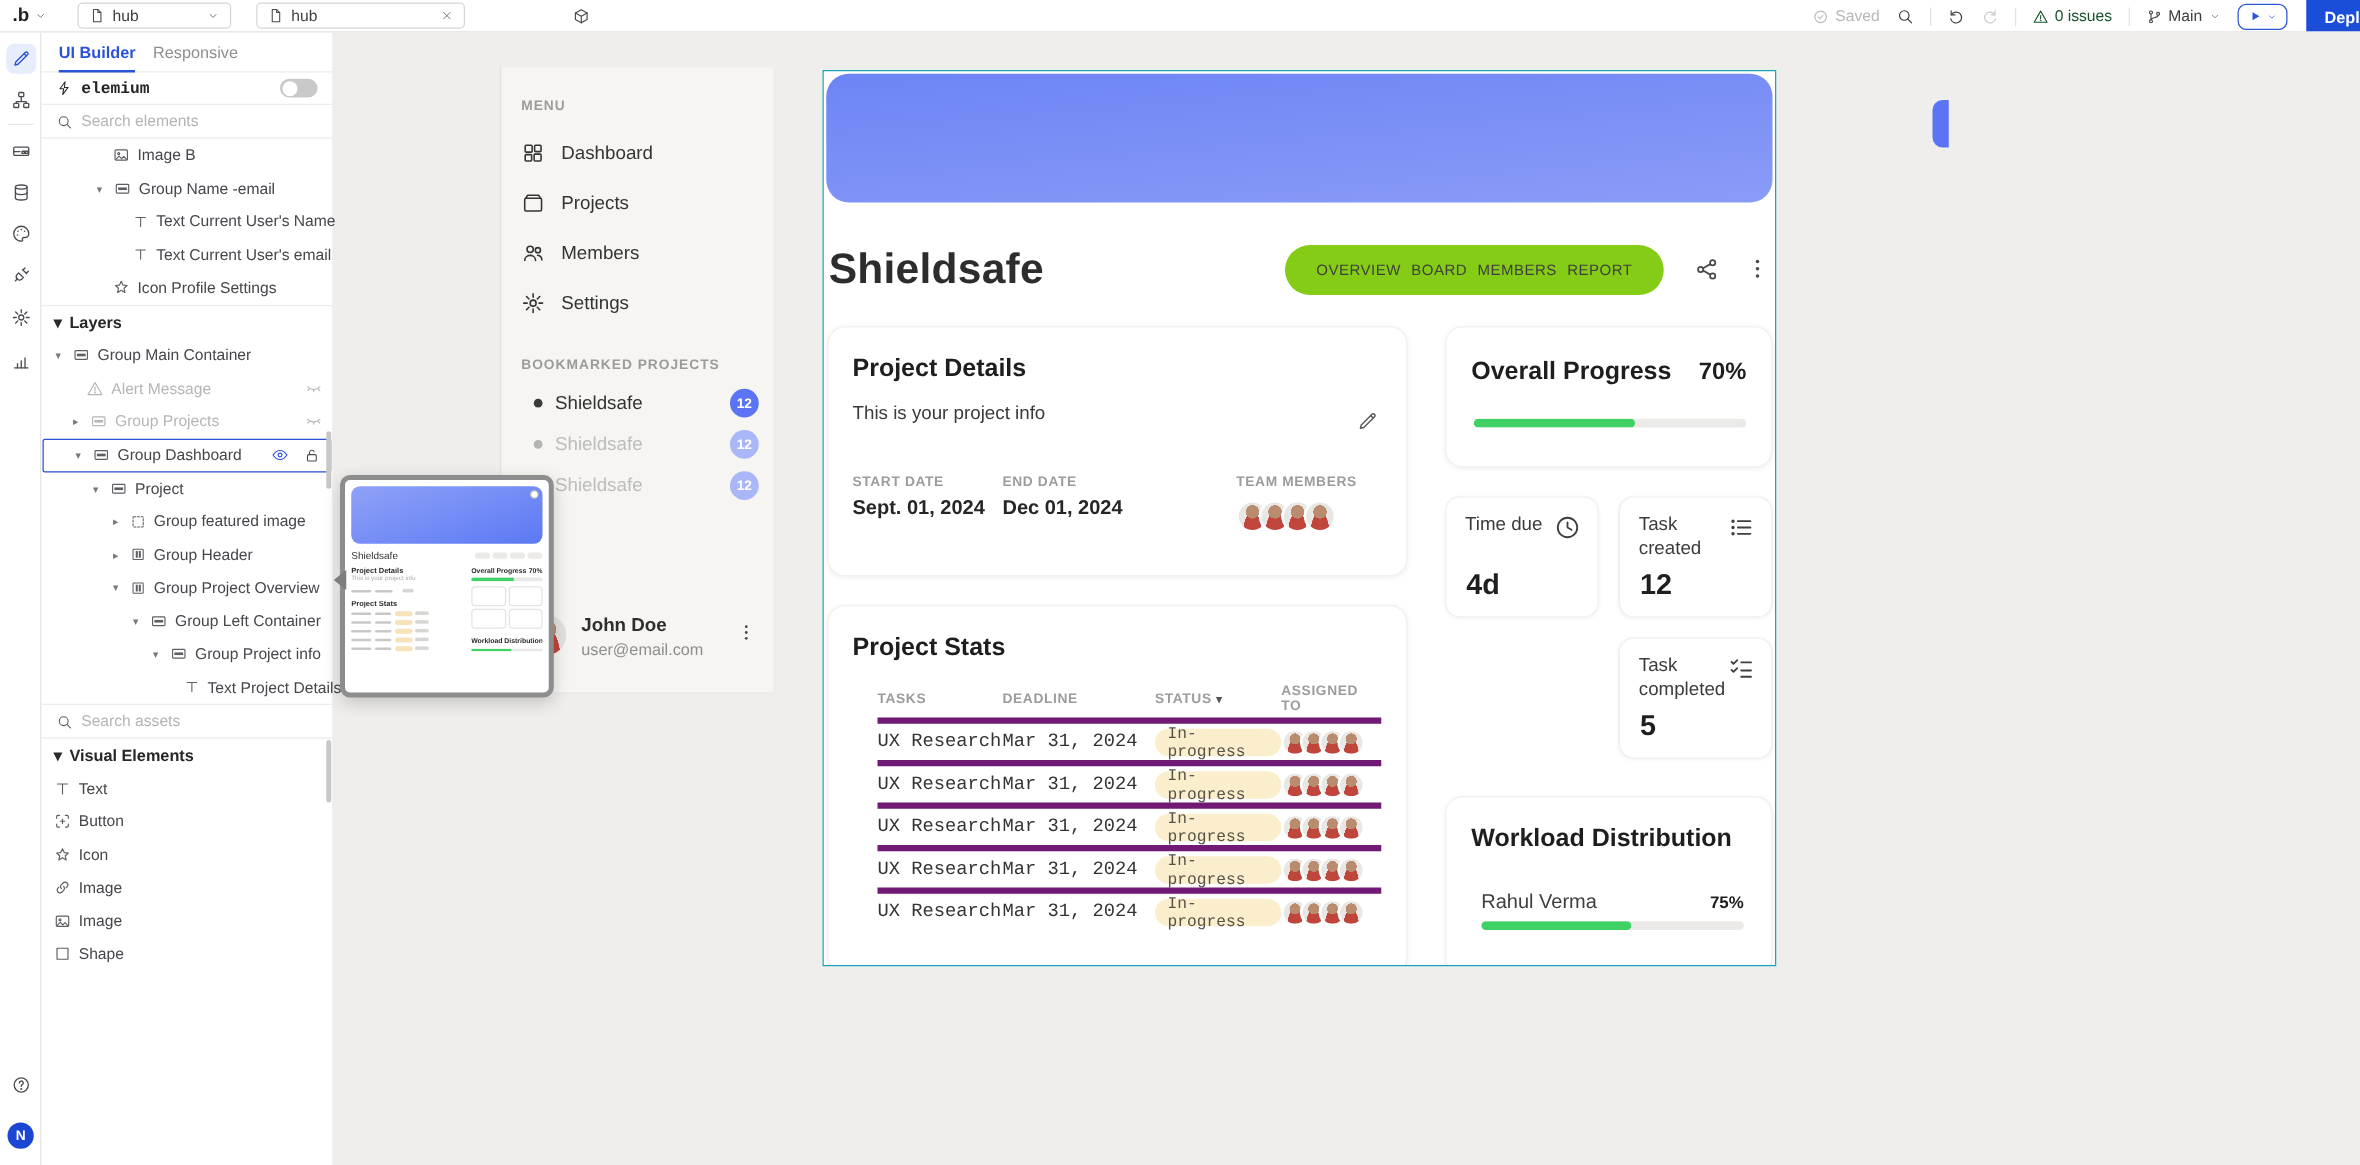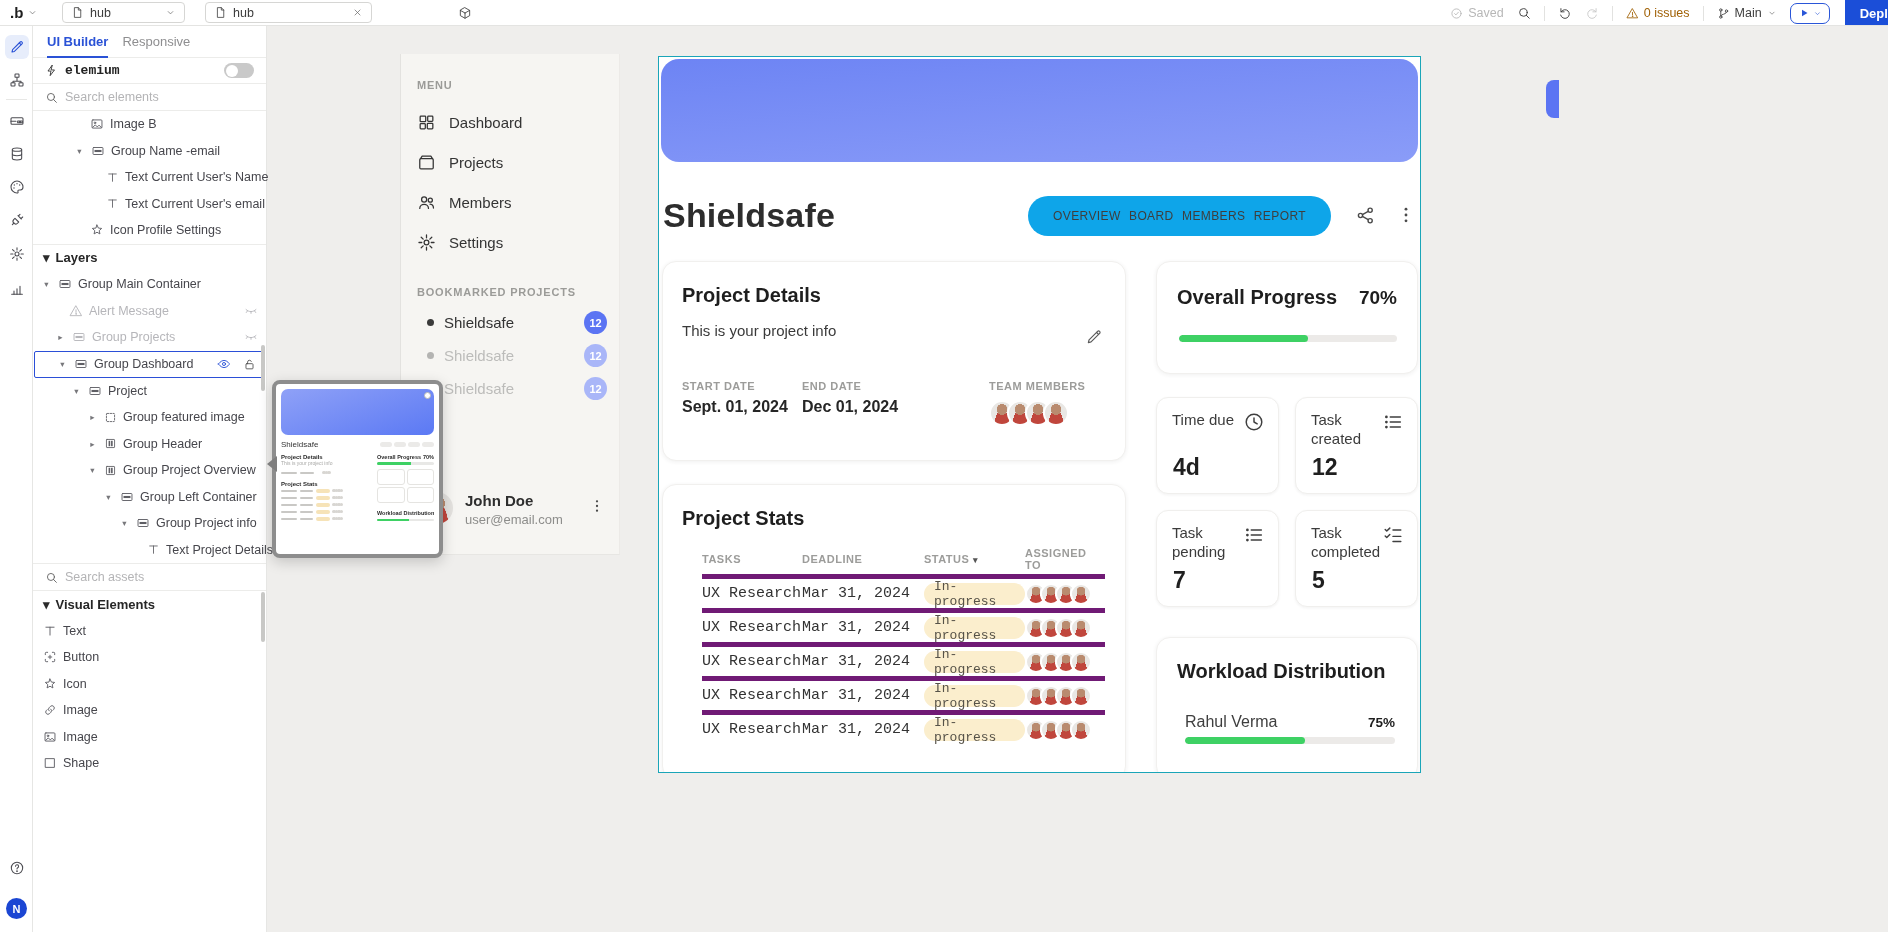--- a/index.html
+++ b/index.html
@@ -81,21 +81,21 @@
     radial-gradient(ellipse at 50% 112%,#c0463c 0 50%,transparent 51%),#e4e2df;}
   .ab-uname{font-size:15px;font-weight:600;color:#2e2e2e;}
   .ab-uemail{font-size:13px;color:#8d8d8b;margin-top:3px;}
 
   
   .frame{position:absolute;left:391px;top:2px;width:763px;height:717px;background:#fff;
     border:1px solid #1aa5b8;overflow:hidden;}
   .hero{position:absolute;left:2px;top:2px;width:757px;height:103px;border-radius:18px;
     background:linear-gradient(175deg,#6d84f4 0%,#8a9cf8 100%);}
   .page-title{position:absolute;left:4px;top:139px;font-size:34px;font-weight:600;color:#2d2d2d;letter-spacing:.2px;}
-  .seg{position:absolute;left:369px;top:139px;width:303px;height:40px;border-radius:22px;background:#0ea5e9;
+  .seg{position:absolute;left:369px;top:139px;width:303px;height:40px;border-radius:22px;background:#84cc16;
     display:flex;align-items:center;justify-content:space-between;padding:0 25px;}
   .seg span{font-size:12px;letter-spacing:.4px;color:#3e3e3e;}
   .icon-btn{color:#4a4a4a;}
   .card{position:absolute;background:#fff;border:1px solid #f1f0ee;border-radius:14px;
     box-shadow:0 1px 4px rgba(40,40,40,.07);}
   .c-title{font-size:20px;font-weight:700;color:#1e1e1e;}
   .lbl{font-size:11px;letter-spacing:.5px;color:#9c9c9a;font-weight:600;}
   .val{font-size:16px;font-weight:700;color:#262626;margin-top:6px;}
   .avs{display:flex;}
   .av{width:22px;height:22px;border-radius:50%;border:2px solid #fff;margin-left:-7px;flex:none;background:
@@ -377,21 +377,21 @@
         <use href="#ic-search"></use>
       </svg>
     <span class="tb-div"></span>
     <svg class="i" style="width:14px;height:14px;color:#3d3d3d">
         <use href="#ic-undo"></use>
       </svg>
     <svg class="i" style="width:14px;height:14px;color:#c9c9c9">
         <use href="#ic-redo"></use>
       </svg>
     <span class="tb-div"></span>
-    <span style="display:flex;align-items:center;gap:5px;color:#a16207;font-size:12.5px">
+    <span style="display:flex;align-items:center;gap:5px;color:#14532d;font-size:12.5px">
       <svg class="i" style="width:13px;height:13px">
           <use href="#ic-warn"></use>
         </svg>
       <span>0 issues</span>
     </span>
     <span class="tb-div"></span>
     <span style="display:flex;align-items:center;gap:5px;color:#3d3d3d;font-size:12.5px">
       <svg class="i" style="width:13px;height:13px">
           <use href="#ic-branch"></use>
         </svg>
@@ -843,27 +843,20 @@
           <use href="#ic-clock"></use>
         </svg>
       <div class="mc-value">4d</div>
     </div>
     <div class="mini-card" style="left:636px;top:340px;width:123px;height:97px">
       <div class="mc-label">Task created</div>
       <svg class="i" style="width:22px;height:22px">
           <use href="#ic-list"></use>
         </svg>
       <div class="mc-value">12</div>
-    </div>
-    <div class="mini-card" style="left:497px;top:453px;width:123px;height:97px">
-      <div class="mc-label">Task pending</div>
-      <svg class="i" style="width:22px;height:22px">
-          <use href="#ic-list"></use>
-        </svg>
-      <div class="mc-value">7</div>
     </div>
     <div class="mini-card" style="left:636px;top:453px;width:123px;height:97px">
       <div class="mc-label">Task completed</div>
       <svg class="i" style="width:22px;height:22px">
           <use href="#ic-checklist"></use>
         </svg>
       <div class="mc-value">5</div>
     </div>
 
     <div class="card" style="left:497px;top:580px;width:262px;height:143px">

